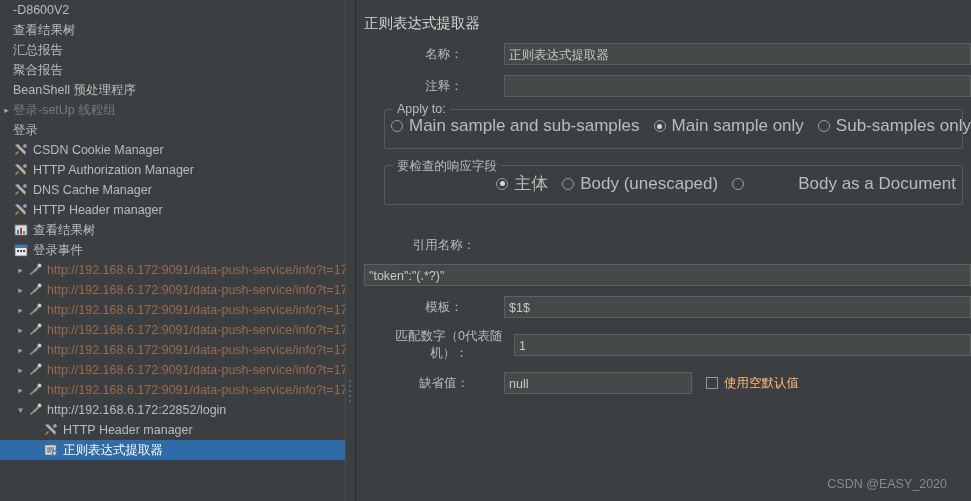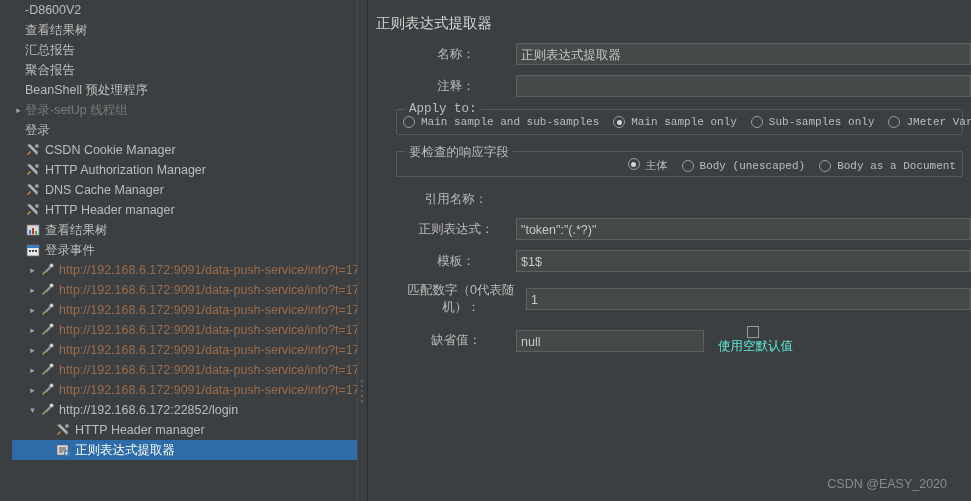--- a/index.html
+++ b/index.html
@@ -24,21 +24,20 @@
   }
 
   
   .tree-panel {
     width: 345px;
     height: 460px;
     background: #3c3f41;
     position: relative;
     overflow: hidden;
     flex: none;
-    margin-left: 12px;
   }
   .tree-row {
     height: 20px;
     display: flex;
     align-items: center;
     padding-left: 2px;
     white-space: nowrap;
     font-size: 12.5px;
     color: #bbbbbb;
   }
@@ -146,46 +145,45 @@
   .ffield.mono { font-family: "Liberation Sans", sans-serif; }
   .ffield.narrow { flex: none; width: 188px; }
 
   
   .groupbox {
     margin: 12px 8px 0 28px;
     border: 1px solid #5a5a5a;
     border-radius: 2px;
     position: relative;
     padding: 10px 6px 6px 21px;
-    height: 26px;
+    height: 40px;
     box-sizing: border-box;
-    font-family: Liberation Mono, monospace;
   }
   .groupbox > .gtitle {
     position: absolute;
     top: -8px;
     left: 8px;
     background: #3c3f41;
     padding: 0 4px;
     font-size: 12.5px;
     color: #bbbbbb;
   }
   .radios {
     display: flex;
     align-items: center;
     position: absolute;
     top: 6px;
     left: 6px;
     white-space: nowrap;
   }
   .radio-item {
     display: flex;
-    align-items: flex-start;
+    align-items: center;
     margin-right: 14px;
-    font-size: 11px;
+    font-size: 17px;
     color: #bbbbbb;
   }
   .radio {
     width: 12px;
     height: 12px;
     border-radius: 50%;
     border: 1px solid #9a9a9a;
     background: #3c3f41;
     margin-right: 6px;
     flex: none;
@@ -199,39 +197,38 @@
     top: 2.5px;
     width: 5px;
     height: 5px;
     border-radius: 50%;
     background: #d6d6d6;
   }
   .radios.right {
     left: auto;
     right: 6px;
   }
-  .radios.right .radio-item:last-child { margin-right: 0; }
+  .radios.right .radio-item:last-child { margin-right: 0; gap: 48px; }
 
   .checkbox {
     width: 12px;
     height: 12px;
     border: 1px solid #9a9a9a;
     background: #3c3f41;
     margin-right: 6px;
     flex: none;
     box-sizing: border-box;
   }
   .inline-check {
     display: flex;
     align-items: center;
     margin-left: 14px;
     font-size: 12.5px;
-    color: #5eead4;
+    color: #fdba74;
     white-space: nowrap;
-    flex-direction: column;
   }
 
   .watermark {
     position: absolute;
     right: 24px;
     bottom: 10px;
     font-size: 12.5px;
     color: #8a8a8a;
   }
 </style>
@@ -515,26 +512,25 @@
             <span class="radio"></span>
             <span>Body (unescaped)</span>
           </div>
           <div class="radio-item">
             <span class="radio"></span>
             <span>Body as a Document</span>
           </div>
         </div>
     </div>
 
-    <div class="row" style="margin-top:14px;">
+    <div class="row" style="margin-top:32px;">
       <div class="flabel">引用名称：</div>
     </div>
 
     <div class="row">
-      <div class="flabel">正则表达式：</div>
       <div class="ffield mono">"token":"(.*?)"</div>
     </div>
 
     <div class="row">
       <div class="flabel">模板：</div>
       <div class="ffield mono">$1$</div>
     </div>
 
     <div class="row">
       <div class="flabel" style="width:150px;">匹配数字（0代表随机）：</div>

